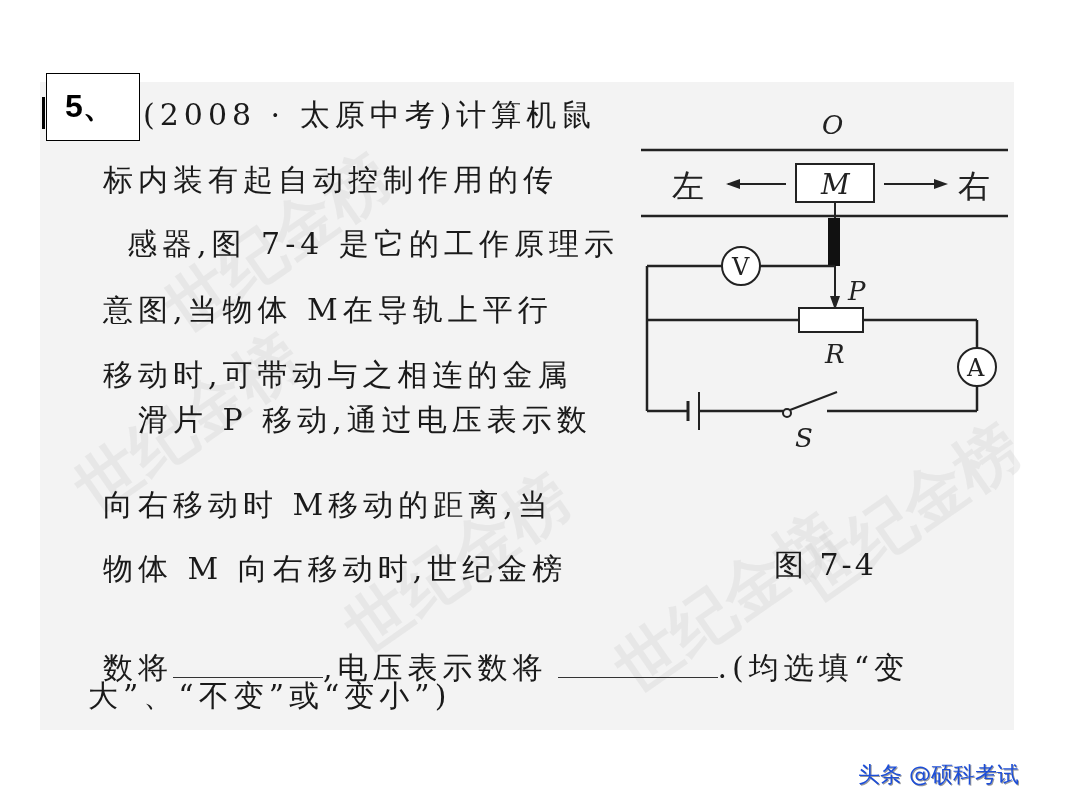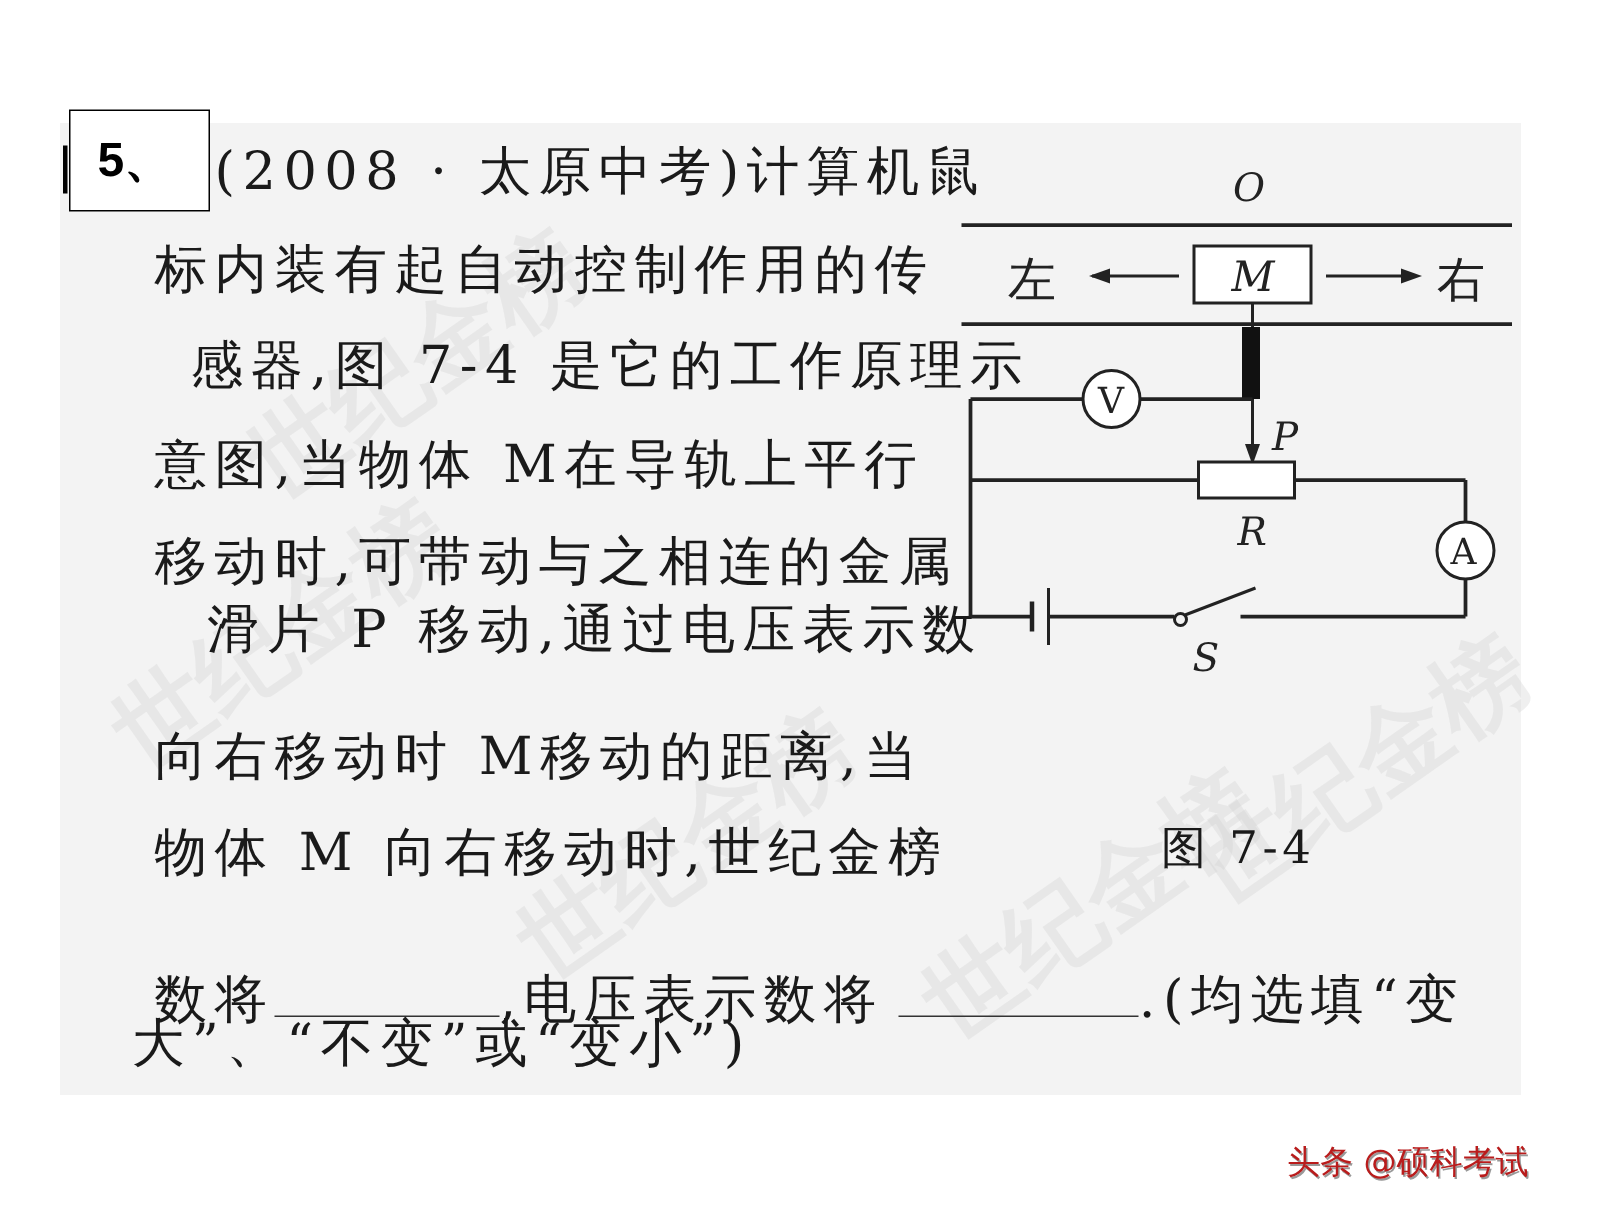--- a/index.html
+++ b/index.html
@@ -5,24 +5,24 @@
   html,body{margin:0;padding:0;}
   body{width:1080px;height:810px;background:#ffffff;position:relative;overflow:hidden;
        font-family:"DejaVu Serif","Liberation Serif",serif;color:#1a1a1a;}
   .scan{position:absolute;left:40px;top:82px;width:974px;height:648px;background:#f3f3f3;}
   .wm{position:absolute;font-size:64px;font-weight:bold;color:rgba(210,210,210,0.35);transform:rotate(-35deg);
       font-family:"DejaVu Sans",sans-serif;white-space:nowrap;pointer-events:none;}
   .numbox{position:absolute;left:46px;top:73px;width:94px;height:68px;background:#fff;border:1.5px solid #000;
           box-sizing:border-box;display:flex;align-items:center;padding-left:18px;
           font-family:"Liberation Sans","DejaVu Sans",sans-serif;font-weight:bold;font-size:32px;color:#000;}
   .leftbar{position:absolute;left:42px;top:97px;width:3px;height:32px;background:#000;}
-  .line{position:absolute;font-size:35px;letter-spacing:5px;white-space:nowrap;line-height:40px;}
+  .line{position:absolute;font-size:30px;letter-spacing:5px;white-space:nowrap;line-height:40px;}
   .blank{display:inline-block;border-bottom:1.5px solid #333;vertical-align:baseline;height:30px;}
   .caption{position:absolute;left:774px;top:545px;font-size:30px;letter-spacing:3px;}
-  .credit{position:absolute;left:858px;top:760px;font-family:"DejaVu Sans",sans-serif;font-size:22px;color:#b91c1c;
+  .credit{position:absolute;left:858px;top:760px;font-family:"DejaVu Sans",sans-serif;font-size:22px;color:#1d4ed8;
           text-shadow:1px 1px 0 #999;}
   svg{position:absolute;left:0;top:0;}
   .lbl{font-family:"DejaVu Serif",serif;}
 </style>
 </head>
 <body>
 
 <div class="scan"></div>
 
 <div class="wm" style="left:60px;top:380px;">世纪金榜</div>

